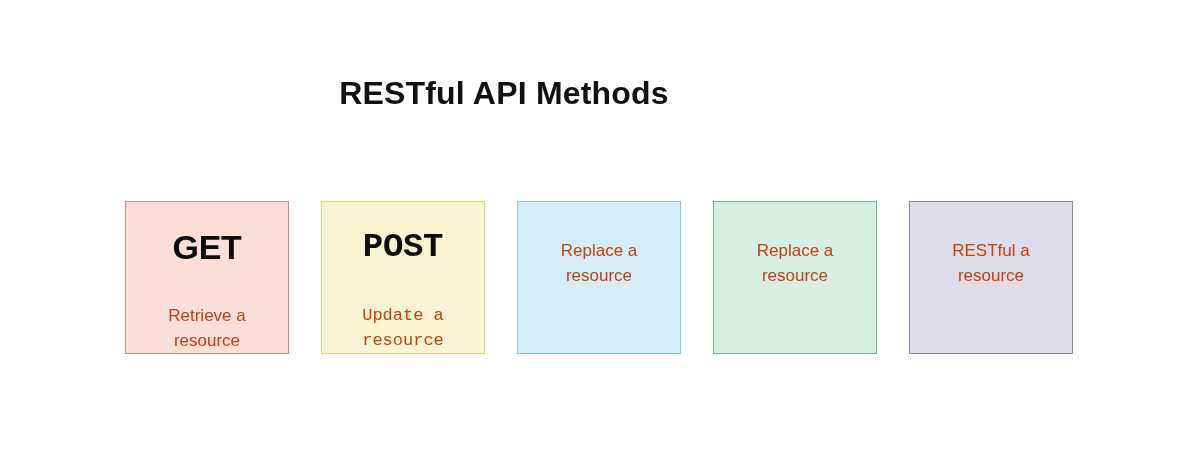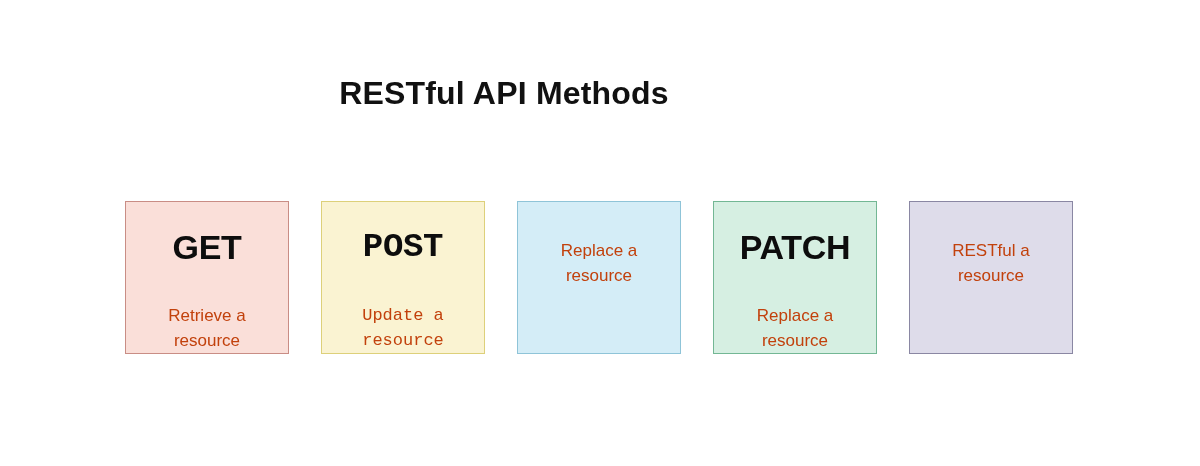--- a/index.html
+++ b/index.html
@@ -108,21 +108,20 @@
 
     <div class="method-card" style="background-color: rgb(212, 237, 247); border-color: rgb(143, 196, 216);">
       <div class="method-desc">
         <span>Replace a</span>
         <br>
         <span>resource</span>
       </div>
     </div>
 
     <div class="method-card" style="background-color: rgb(214, 239, 226); border-color: rgb(115, 183, 148);">
-      <div class="method-name">PATCH</div>
       <div class="method-desc">
         <span>Replace a</span>
         <br>
         <span>resource</span>
       </div>
     </div>
 
     <div class="method-card" style="background-color: rgb(222, 220, 234); border-color: rgb(138, 135, 163);">
       <div class="method-desc">
         <span>RESTful a</span>

